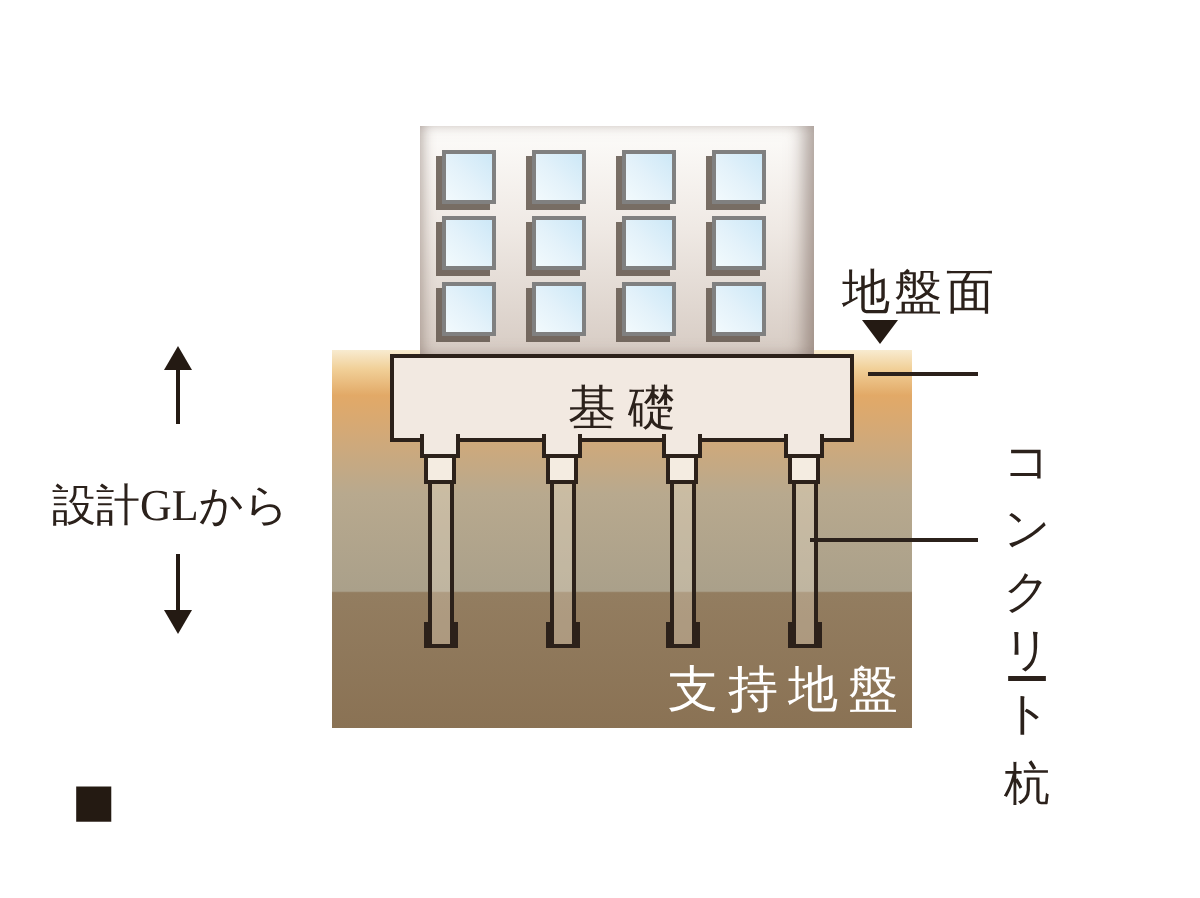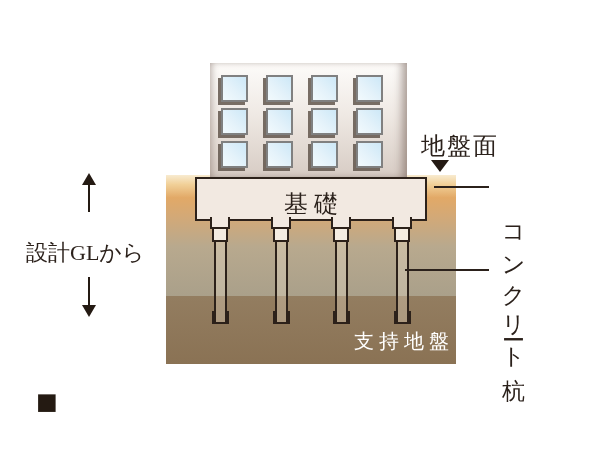--- a/index.html
+++ b/index.html
@@ -15,21 +15,21 @@
       #f1d098 5%,
       #e2a967 12%,
       #d3a977 22%,
       #b8a98e 38%,
       #aaa08a 63.8%,
       #937d60 64.2%,
       #8a7254 100%);
   }
   #support-ground-label{
     position:absolute;right:2px;top:153px;
-    font-size:20px;letter-spacing:5px;color:#ffffff;white-space:nowrap;
+    font-size:25px;letter-spacing:5px;color:#ffffff;white-space:nowrap;
   }
   
   #foundation{
     position:absolute;left:195px;top:177px;width:232px;height:44px;
     box-sizing:border-box;background:#f2e9e1;border:2px solid #2c211a;
   }
   #foundation-label{
     position:absolute;left:0;right:0;top:9px;text-align:center;
     font-size:24px;letter-spacing:6px;text-indent:6px;
   }

